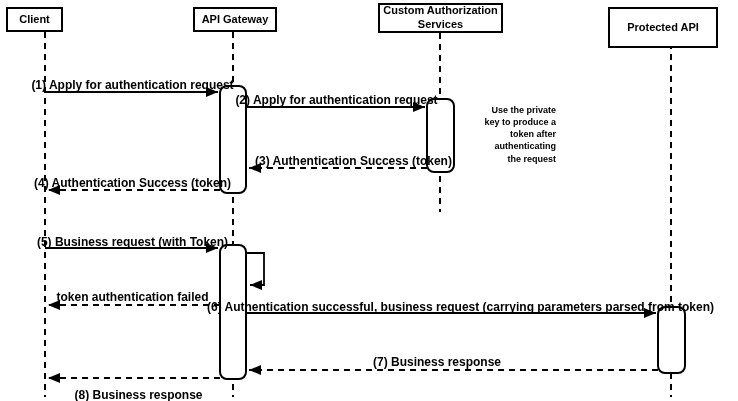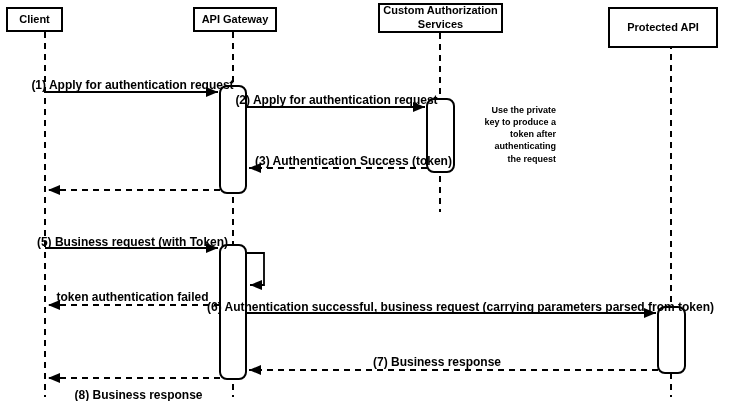--- a/index.html
+++ b/index.html
@@ -101,20 +101,21 @@
   <div class="actor-box" style="left:378px; top:3px; width:125px; height:30px;">
     <span>Custom Authorization Services</span>
   </div>
   <div class="actor-box" style="left:608px; top:7px; width:110px; height:41px;">
     <span>Protected API</span>
   </div>
 
   <div class="msg-label" style="left:45px;  top:78px;  width:175px;">(1) Apply for authentication request</div>
   <div class="msg-label" style="left:246px; top:93px;  width:181px;">(2) Apply for authentication request</div>
   <div class="msg-label" style="left:246px; top:154px; width:215px;">(3) Authentication Success (token)</div>
+  <div class="msg-label" style="left:45px;  top:176px; width:175px;">(4) Authentication Success (token)</div>
   <div class="msg-label" style="left:45px;  top:235px; width:175px;">(5) Business request (with Token)</div>
   <div class="msg-label" style="left:45px;  top:290px; width:175px;">token authentication failed</div>
   <div class="msg-label" style="left:254px; top:300px; width:413px;">(6) Authentication successful, business request (carrying parameters parsed from token)</div>
   <div class="msg-label" style="left:246px; top:355px; width:382px;">(7) Business response</div>
   <div class="msg-label" style="left:51px;  top:363px; width:175px;margin-top:25px;">(8) Business response</div>
 
   <div class="note-label" style="left:461px; top:104px; width:95px;">Use the private
 key to produce a
 token after
 authenticating

